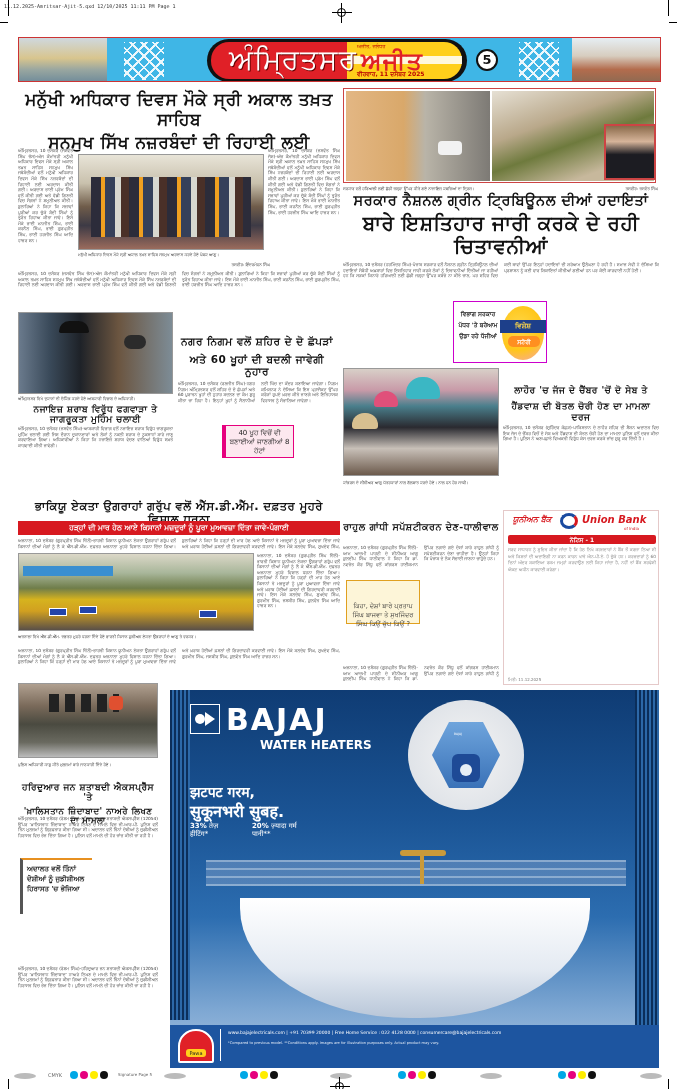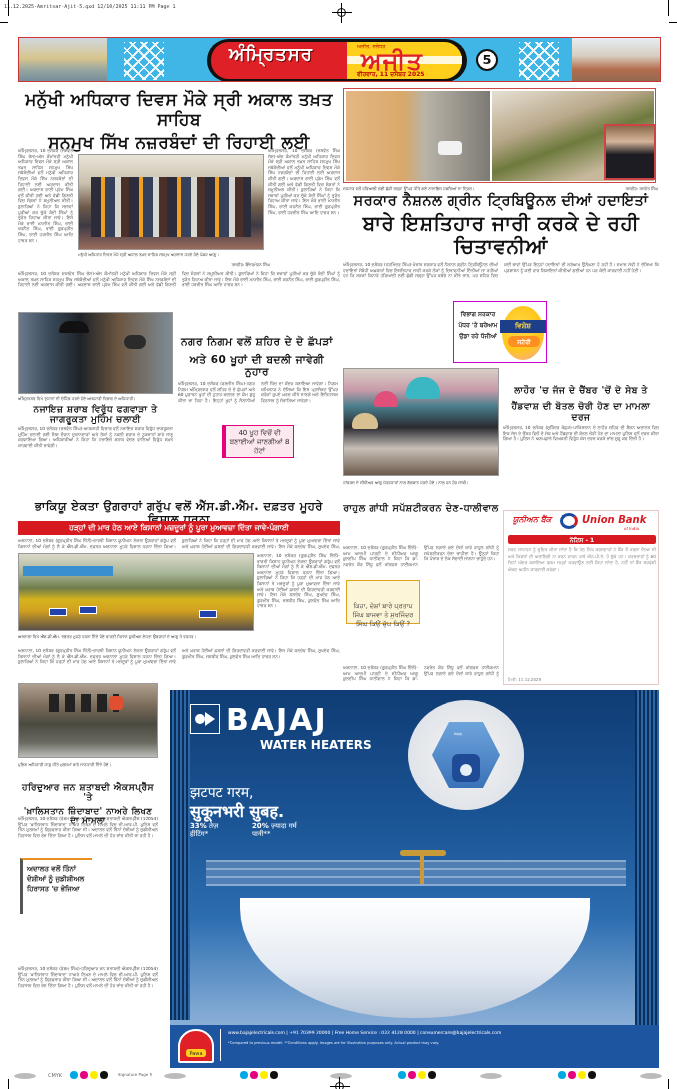--- a/index.html
+++ b/index.html
@@ -16,21 +16,21 @@
 .mast .ph{position:absolute;top:0;height:45px;width:88px}
 .mast .ph.l{left:0;background:linear-gradient(180deg,#cfd8de 0%,#d8c58e 45%,#9aa7a0 70%,#6d8a9a 100%)}
 .mast .ph.r{right:0;background:linear-gradient(180deg,#e6eef3 0%,#d7cdbf 40%,#b36c4d 70%,#8c6a52 100%)}
 .mast .diam{position:absolute;top:4px;width:40px;height:38px;background:
  repeating-linear-gradient(45deg,transparent 0 6px,#fff 6px 8px),
  repeating-linear-gradient(-45deg,transparent 0 6px,#fff 6px 8px);opacity:.9}
 .pill{position:absolute;left:188px;top:1px;width:260px;height:43px;border-radius:22px;background:#111;overflow:hidden}
 .pill .red{position:absolute;left:4px;top:3px;width:140px;height:37px;border-radius:18px 0 0 18px;background:#e02027}
 .pill .yel{position:absolute;left:140px;top:3px;width:115px;height:37px;border-radius:0 18px 18px 0;background:#ffcf1b}
 .pill .yel:after{content:"";position:absolute;left:0;top:14px;width:100%;height:8px;background:#fff;opacity:.85}
-.mtitle{position:absolute;font-weight:bold;color:#fff;font-size:18px;top:4px;left:22px;letter-spacing:1px;text-shadow:1px 1px 0 #600}
+.mtitle{position:absolute;font-weight:normal;color:#fff;font-size:28px;top:4px;left:22px;letter-spacing:1px;text-shadow:1px 1px 0 #600}
 .mtitle2{position:absolute;font-weight:bold;color:#e02027;font-size:24px;top:8px;left:154px;letter-spacing:1px}
 .medit{position:absolute;left:150px;top:4px;font-size:5px;color:#b00}
 .mdate{position:absolute;left:150px;top:31px;font-size:6px;color:#b00;font-weight:bold}
 .pnum{position:absolute;left:457px;top:11px;width:22px;height:22px;border-radius:50%;background:#fff;border:2px solid #111;font-weight:bold;font-size:13px;text-align:center;line-height:18px}
 
 .hl{font-weight:bold;color:#111;line-height:1.15;text-align:center;letter-spacing:.5px}
 .txt{font-size:4.3px;line-height:5.6px;color:#333;text-align:justify;overflow:hidden}
 .txt.cols2{column-count:2;column-gap:6px}
 .photo{border:1px solid #999;overflow:hidden}
 .cap{font-size:4px;line-height:5px;color:#222;overflow:hidden}
@@ -146,21 +146,21 @@
   </div>
 </div>
 
 <div class="abs photo" style="left:343px;top:368px;width:156px;height:108px;background:linear-gradient(180deg,#d8cfc8 0%,#c89aa8 20%,#4a7f8c 35%,#2a2a30 55%,#c8c0b8 75%,#6c5a4c 100%)">
   <div style="position:absolute;left:62px;top:8px;width:34px;height:22px;border-radius:16px 16px 4px 4px;background:#3bb7c4"></div>
   <div style="position:absolute;left:30px;top:22px;width:24px;height:16px;border-radius:12px 12px 3px 3px;background:#e0507a"></div>
   <div style="position:absolute;left:8px;top:44px;width:26px;height:16px;border-radius:12px 12px 3px 3px;background:#d8c090"></div>
 </div>
 <div class="abs cap" style="left:343px;top:480px;width:156px">ਕਾਂਗਰਸ ਦੇ ਸੀਨੀਅਰ ਆਗੂ ਪੱਤਰਕਾਰਾਂ ਨਾਲ ਗੱਲਬਾਤ ਕਰਦੇ ਹੋਏ। ਨਾਲ ਹਨ ਹੋਰ ਸਾਥੀ।</div>
 <div class="abs" style="left:343px;top:498px;width:156px">
-  <div class="hl" style="font-size:9.5px;margin-top:5px">ਰਾਹੁਲ ਗਾਂਧੀ ਸਪੱਸ਼ਟੀਕਰਨ ਦੇਣ-ਧਾਲੀਵਾਲ</div>
+  <div class="hl" style="font-size:9.5px;margin-top:24px">ਰਾਹੁਲ ਗਾਂਧੀ ਸਪੱਸ਼ਟੀਕਰਨ ਦੇਣ-ਧਾਲੀਵਾਲ</div>
 </div>
 <div class="abs txt cols2" style="left:343px;top:545px;width:156px;height:120px">ਅਜਨਾਲਾ, 10 ਦਸੰਬਰ (ਗੁਰਪ੍ਰੀਤ ਸਿੰਘ ਢਿੱਲੋਂ)-ਆਮ ਆਦਮੀ ਪਾਰਟੀ ਦੇ ਸੀਨੀਅਰ ਆਗੂ ਕੁਲਦੀਪ ਸਿੰਘ ਧਾਲੀਵਾਲ ਨੇ ਕਿਹਾ ਕਿ ਡਾ. ਨਵਜੋਤ ਕੌਰ ਸਿੱਧੂ ਵਲੋਂ ਕਾਂਗਰਸ ਹਾਈਕਮਾਨ ਉੱਪਰ ਲਗਾਏ ਗਏ ਦੋਸ਼ਾਂ ਬਾਰੇ ਰਾਹੁਲ ਗਾਂਧੀ ਨੂੰ ਸਪੱਸ਼ਟੀਕਰਨ ਦੇਣਾ ਚਾਹੀਦਾ ਹੈ। ਉਨ੍ਹਾਂ ਕਿਹਾ ਕਿ ਪੰਜਾਬ ਦੇ ਲੋਕ ਸੱਚਾਈ ਜਾਣਨਾ ਚਾਹੁੰਦੇ ਹਨ।</div>
 <div class="abs" style="left:346px;top:580px;width:74px;height:42px;background:#fdf5d8;border:1px solid #e0a020;font-size:6.5px;line-height:9px;text-align:center;padding:21px 2px;color:#333">ਕਿਹਾ, ਦੋਸ਼ਾਂ ਬਾਰੇ ਪ੍ਰਤਾਪ ਸਿੰਘ ਬਾਜਵਾ ਤੇ ਸੁਖਜਿੰਦਰ ਸਿੰਘ ਕਿਉਂ ਚੁੱਪ ਕਿਉਂ ?</div>
 <div class="abs txt cols2" style="left:343px;top:665px;width:156px;height:20px">ਅਜਨਾਲਾ, 10 ਦਸੰਬਰ (ਗੁਰਪ੍ਰੀਤ ਸਿੰਘ ਢਿੱਲੋਂ)-ਆਮ ਆਦਮੀ ਪਾਰਟੀ ਦੇ ਸੀਨੀਅਰ ਆਗੂ ਕੁਲਦੀਪ ਸਿੰਘ ਧਾਲੀਵਾਲ ਨੇ ਕਿਹਾ ਕਿ ਡਾ. ਨਵਜੋਤ ਕੌਰ ਸਿੱਧੂ ਵਲੋਂ ਕਾਂਗਰਸ ਹਾਈਕਮਾਨ ਉੱਪਰ ਲਗਾਏ ਗਏ ਦੋਸ਼ਾਂ ਬਾਰੇ ਰਾਹੁਲ ਗਾਂਧੀ ਨੂੰ ਸਪੱਸ਼ਟੀਕਰਨ ਦੇਣਾ ਚਾਹੀਦਾ ਹੈ। ਉਨ੍ਹਾਂ ਕਿਹਾ ਕਿ ਪੰਜਾਬ ਦੇ ਲੋਕ ਸੱਚਾਈ ਜਾਣਨਾ ਚਾਹੁੰਦੇ ਹਨ।</div>
 
 <div class="abs" style="left:503px;top:385px;width:156px">
   <div class="hl" style="font-size:9px">ਲਾਹੌਰ 'ਚ ਜੱਜ ਦੇ ਚੈਂਬਰ 'ਚੋਂ ਦੋ ਸੇਬ ਤੇ</div>
   <div class="hl" style="font-size:9px;margin-top:6px">ਹੈਂਡਵਾਸ਼ ਦੀ ਬੋਤਲ ਚੋਰੀ ਹੋਣ ਦਾ ਮਾਮਲਾ ਦਰਜ</div>
 </div>
 <div class="abs txt" style="left:503px;top:425px;width:156px;height:40px">ਅੰਮ੍ਰਿਤਸਰ, 10 ਦਸੰਬਰ (ਸੁਰਿੰਦਰ ਕੋਛੜ)-ਪਾਕਿਸਤਾਨ ਦੇ ਲਾਹੌਰ ਸ਼ਹਿਰ ਦੀ ਸੈਸ਼ਨ ਅਦਾਲਤ ਵਿਚ ਇਕ ਜੱਜ ਦੇ ਚੈਂਬਰ ਵਿਚੋਂ ਦੋ ਸੇਬ ਅਤੇ ਹੈਂਡਵਾਸ਼ ਦੀ ਬੋਤਲ ਚੋਰੀ ਹੋਣ ਦਾ ਮਾਮਲਾ ਪੁਲਿਸ ਵਲੋਂ ਦਰਜ ਕੀਤਾ ਗਿਆ ਹੈ। ਪੁਲਿਸ ਨੇ ਅਣਪਛਾਤੇ ਵਿਅਕਤੀ ਵਿਰੁੱਧ ਕੇਸ ਦਰਜ ਕਰਕੇ ਜਾਂਚ ਸ਼ੁਰੂ ਕਰ ਦਿੱਤੀ ਹੈ।</div>
@@ -177,21 +177,21 @@
 
 <div class="abs ad" style="left:170px;top:690px;width:489px;height:378px">
   <div style="position:absolute;left:0;top:0;width:20px;height:330px;background:repeating-linear-gradient(90deg,#0b2e5a 0 2px,#2c68a8 2px 4px)"></div>
   <div style="position:absolute;right:0;top:0;width:24px;height:340px;background:repeating-linear-gradient(90deg,#0b2e5a 0 2px,#2c68a8 2px 4px)"></div>
   <div style="position:absolute;left:20px;top:14px;width:30px;height:30px;border:1px solid #fff">
     <div style="position:absolute;left:4px;top:9px;width:10px;height:10px;border-radius:50%;background:#fff"></div>
     <div style="position:absolute;left:14px;top:7px;width:0;height:0;border-top:7px solid transparent;border-bottom:7px solid transparent;border-left:10px solid #fff"></div>
   </div>
   <div style="position:absolute;left:56px;top:12px;font-family:'DejaVu Sans',sans-serif;font-weight:bold;font-size:30px;color:#fff;letter-spacing:2px">BAJAJ</div>
   <div style="position:absolute;left:90px;top:48px;font-weight:bold;font-size:12px;color:#fff">WATER HEATERS</div>
-  <div style="position:absolute;left:20px;top:92px;font-weight:normal;font-size:14px;color:#fff">झटपट गरम,</div>
+  <div style="position:absolute;left:20px;top:92px;font-weight:bold;font-size:14px;color:#fff">झटपट गरम,</div>
   <div style="position:absolute;left:20px;top:110px;font-weight:bold;font-size:16px;color:#fff">सुकूनभरी सुबह.</div>
   <div style="position:absolute;left:20px;top:132px;font-size:7px;color:#fff;width:40px;line-height:8px"><b>33%</b> <span>तेज़ हीटिंग*</span></div>
   <div style="position:absolute;left:82px;top:132px;font-size:7px;color:#fff;width:50px;line-height:8px"><b>20%</b> <span>ज़्यादा गर्म पानी**</span></div>
   <div style="position:absolute;left:238px;top:10px;width:116px;height:110px;border-radius:50%;background:radial-gradient(circle,#f4f4f4 0%,#d8dde4 100%)">
     <div style="position:absolute;left:24px;top:22px;width:68px;height:66px;background:linear-gradient(180deg,#6ea4dc,#3a72b8);clip-path:polygon(25% 0,75% 0,100% 50%,75% 100%,25% 100%,0 50%)"></div>
     <div style="position:absolute;left:44px;top:54px;width:28px;height:28px;border-radius:6px;background:#1e4a96">
       <div style="position:absolute;left:8px;top:10px;width:12px;height:12px;border-radius:50%;background:#e6eef6"></div>
     </div>
     <div style="position:absolute;left:46px;top:32px;font-size:3px;color:#fff">BAJAJ</div>
   </div>

